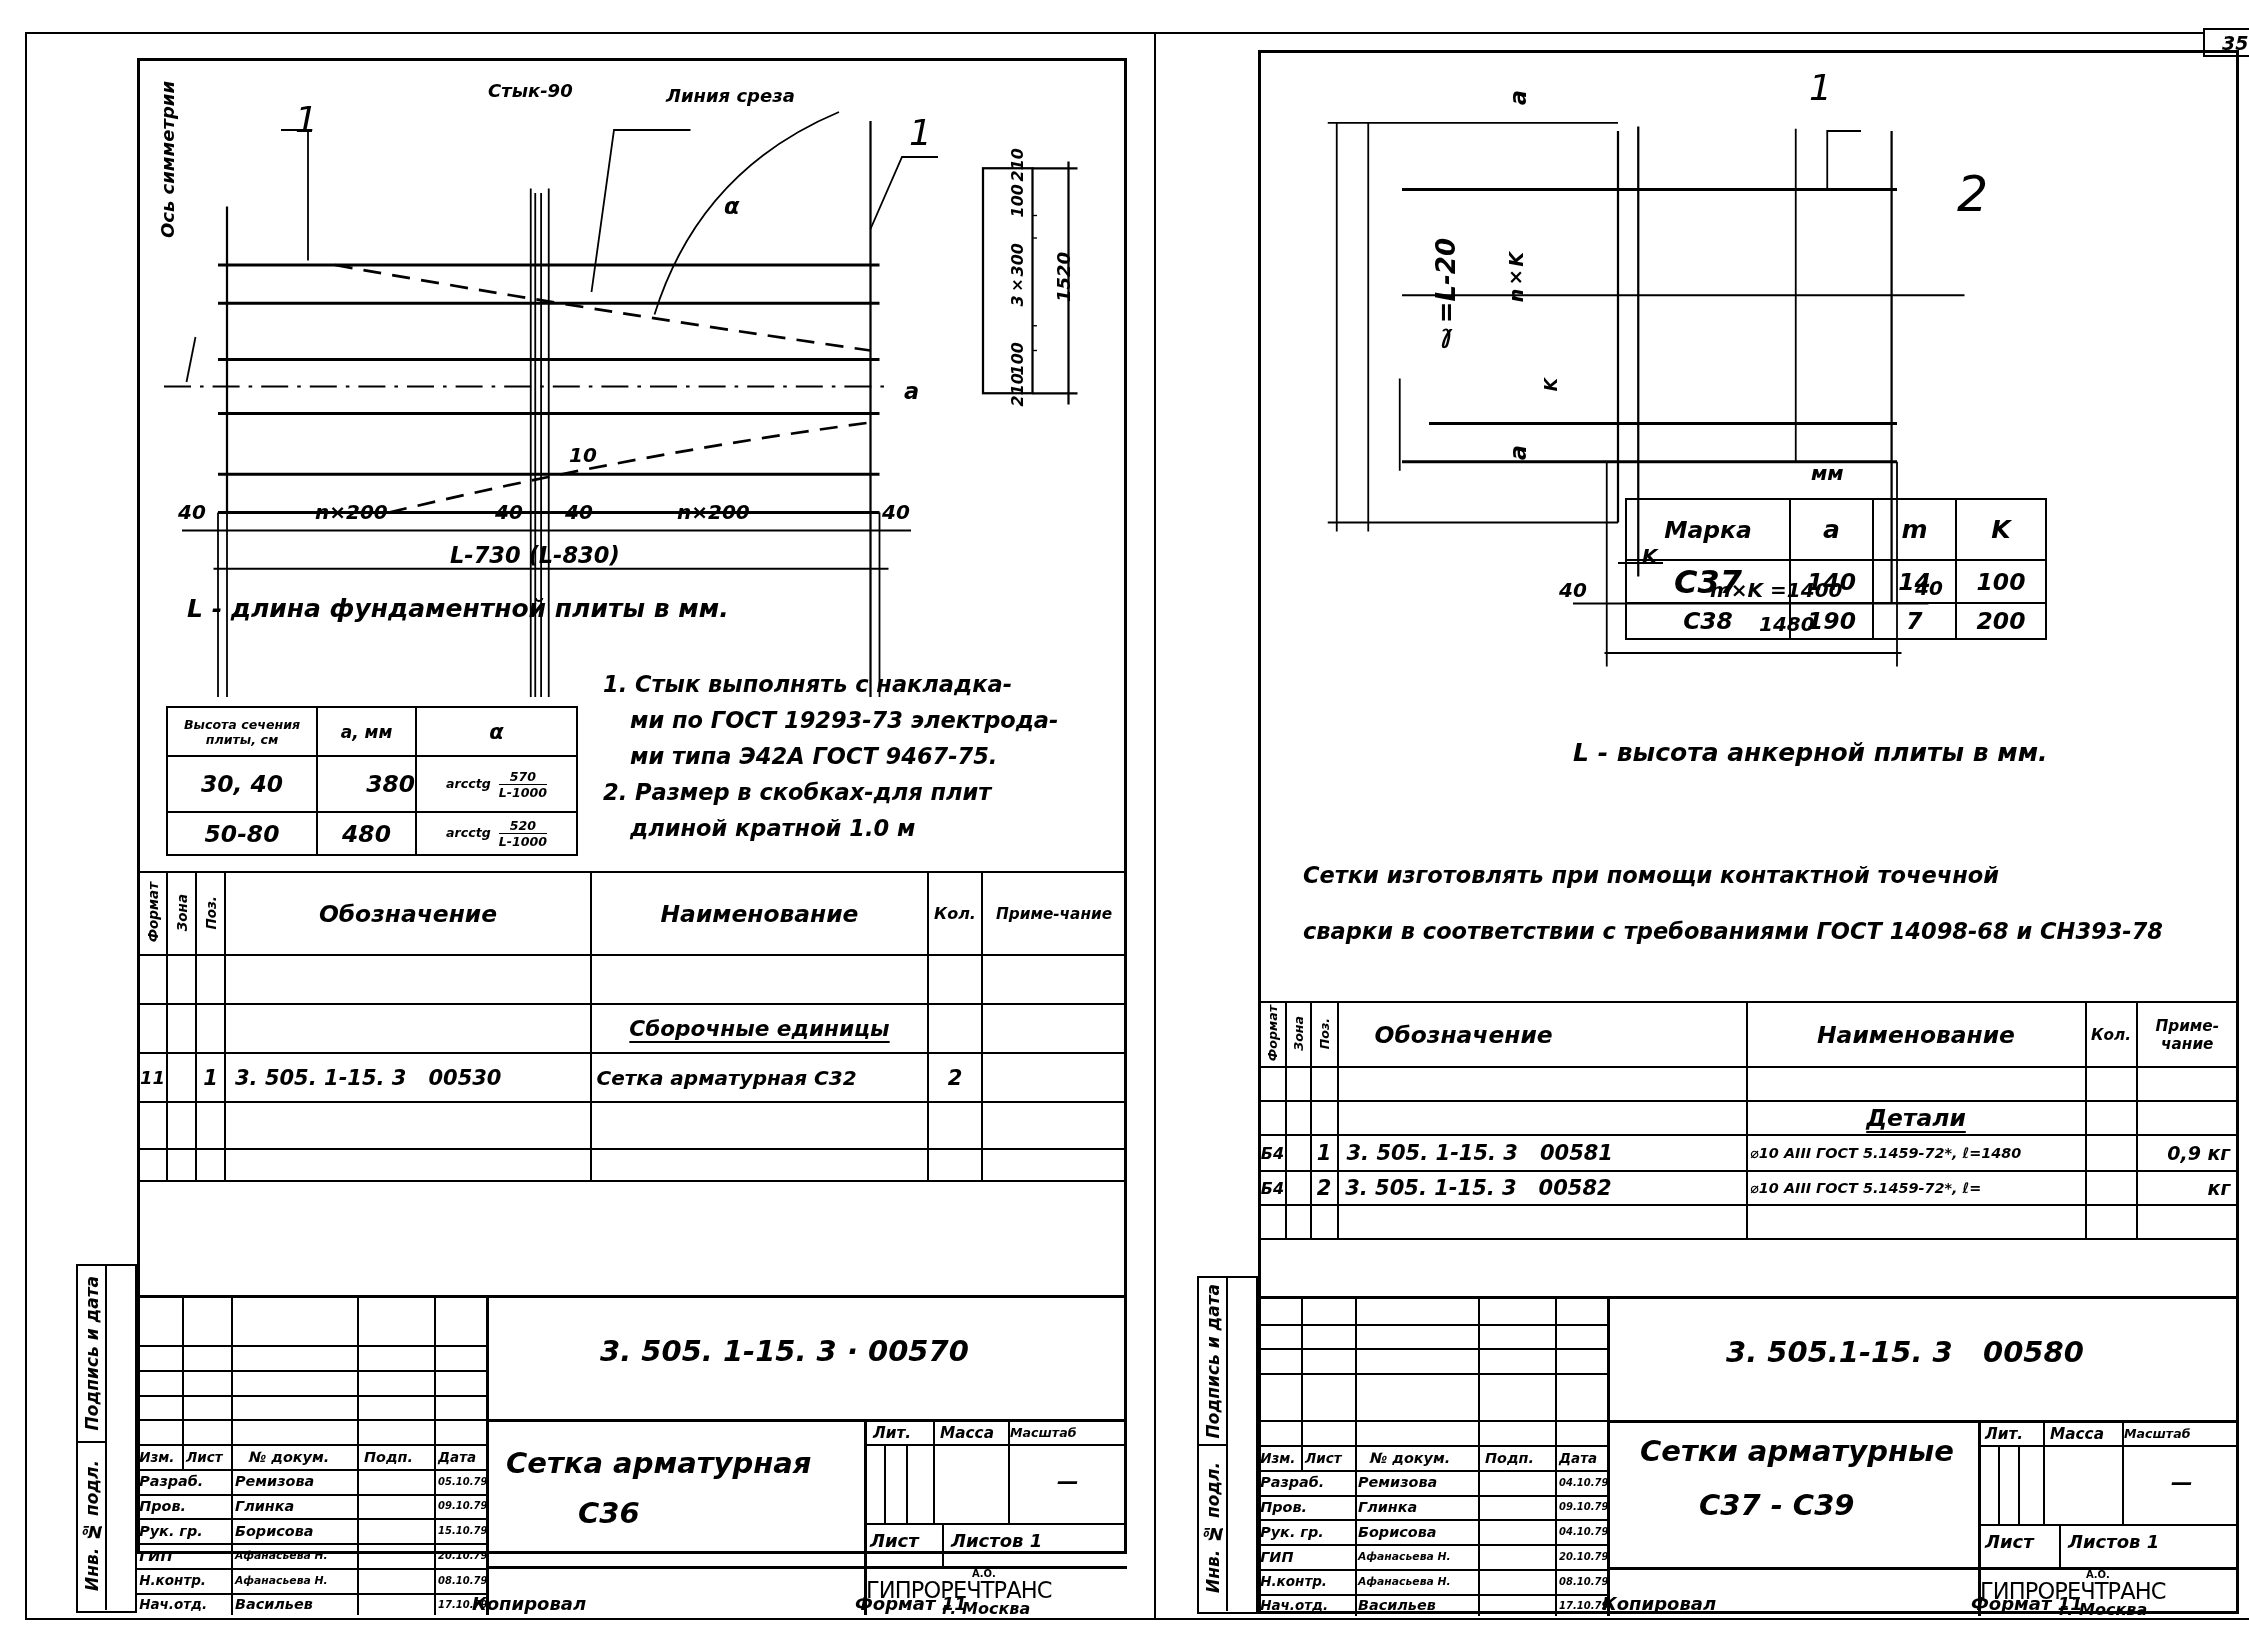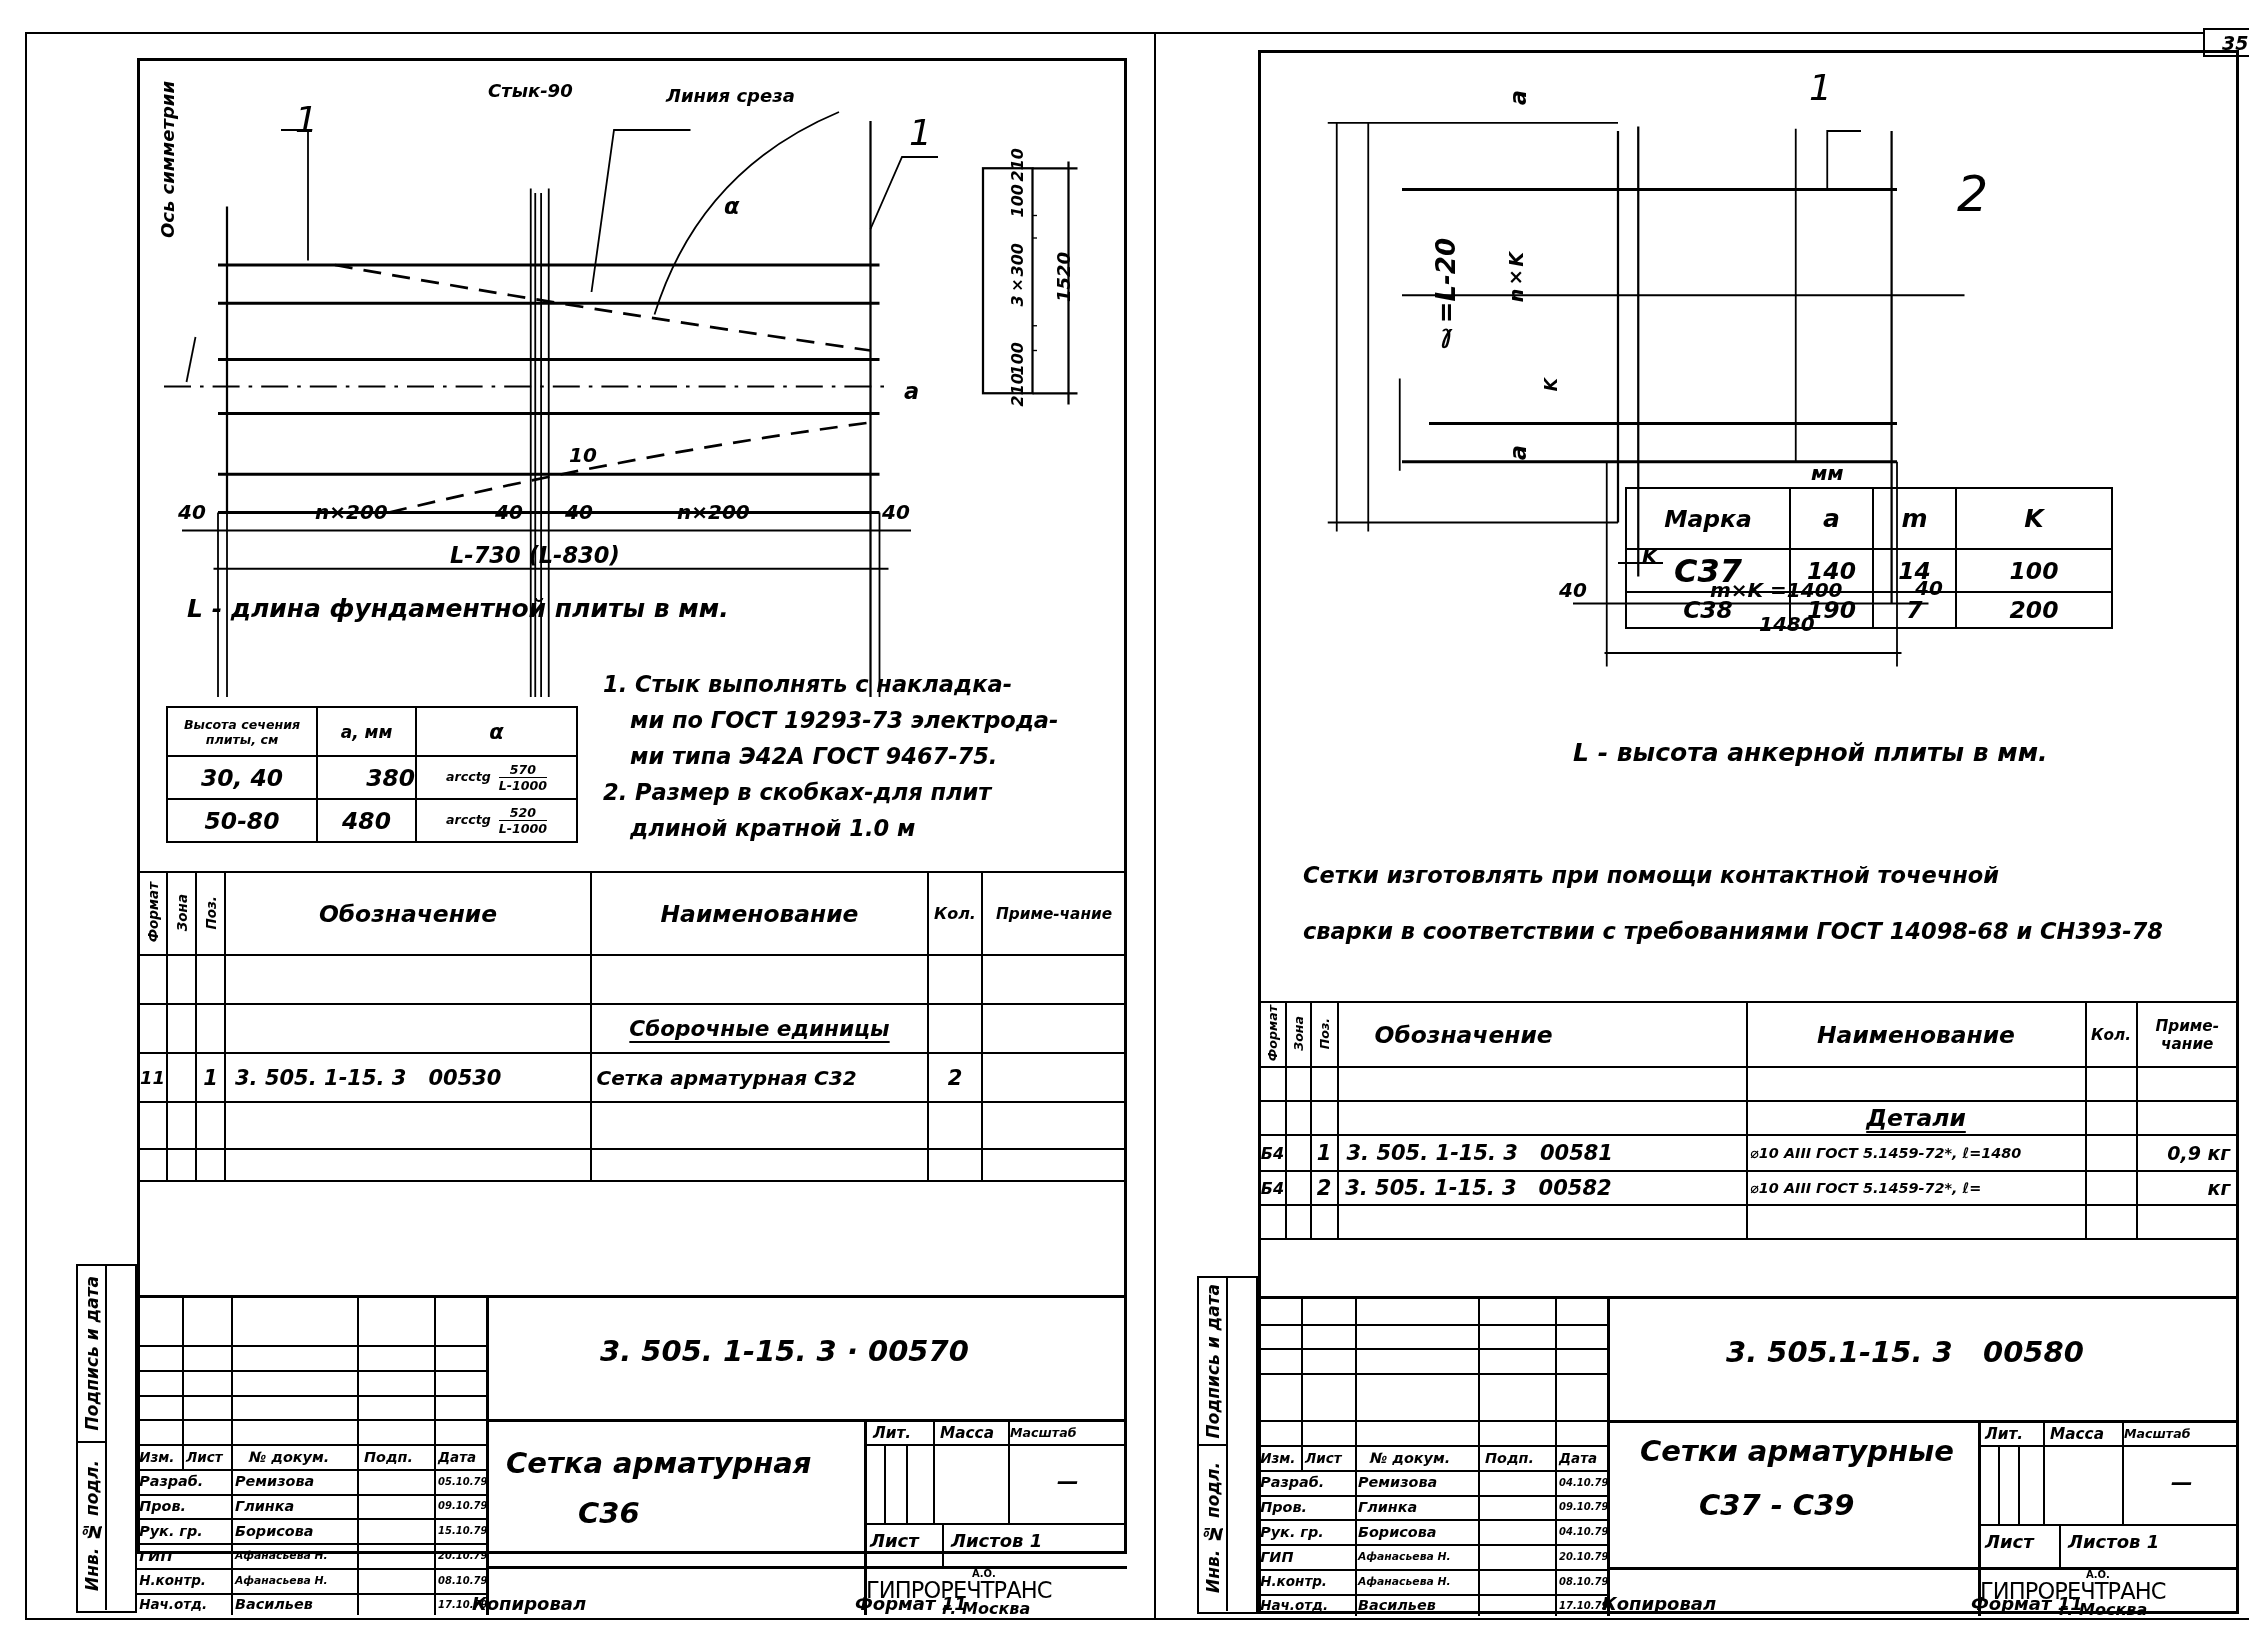--- a/index.html
+++ b/index.html
@@ -113,21 +113,21 @@
 
 <div class="t" style="left:187px;top:594px;font-size:25px;">L - длина фундаментной плиты в мм.</div>
 
 <table class="grid" style="left:166px;top:706px;width:412px;">
   <tbody>
       <tr style="height:49px;">
     <td style="width:148px;font-size:12.6px;white-space:normal;">Высота сечения плиты, см</td>
     <td style="width:97px;font-size:17px;">a, мм</td>
     <td style="font-size:21px;">α</td>
   </tr>
-  <tr style="height:43px;margin-top:8px;">
+  <tr style="height:56px;margin-top:8px;">
     <td style="font-size:23.4px;">30, 40</td>
     <td style="font-size:23.4px;text-align:right;">380</td>
     <td style="font-size:12.6px;">
       <span>arcctg</span>
       <span style="display:inline-block;vertical-align:middle;margin-left:3.6px;">
         <span style="display:block;border-bottom:1.8px solid #000;">570</span>
         <span style="display:block;">L-1000</span>
       </span>
     </td>
   </tr>
@@ -336,21 +336,21 @@
 <div class="t" style="left:1541px;top:378px;font-size:17px;writing-mode:vertical-rl;transform:rotate(180deg);">K</div>
 <div class="t" style="left:1431px;top:238px;font-size:26px;writing-mode:vertical-rl;transform:rotate(180deg);">ℓ=L-20</div>
 <div class="t" style="left:1642px;top:544px;font-size:20px;">K</div>
 <div class="t" style="left:1559px;top:578px;font-size:20px;">40</div>
 <div class="t" style="left:1710px;top:578px;font-size:20px;">m×K =1400</div>
 <div class="t" style="left:1915px;top:576px;font-size:20px;">40</div>
 <div class="t" style="left:1759px;top:612px;font-size:20px;">1480</div>
 
 <div class="t" style="left:1811px;top:461px;font-size:20px;">мм</div>
 
-<table class="grid" style="left:1625px;top:487px;width:488px;">
+<table class="grid" style="left:1625px;top:498px;width:422px;">
   <tbody>
       <tr style="height:61px;">
     <td style="width:162px;font-size:23.4px;">Марка</td>
     <td style="width:81px;font-size:25px;">a</td>
     <td style="width:81px;font-size:25px;">m</td>
     <td style="font-size:25px;">K</td>
   </tr>
   <tr style="height:43px;">
     <td style="font-size:32px;margin-top:8px;">С37</td>
     <td style="font-size:23.4px;">140</td>

